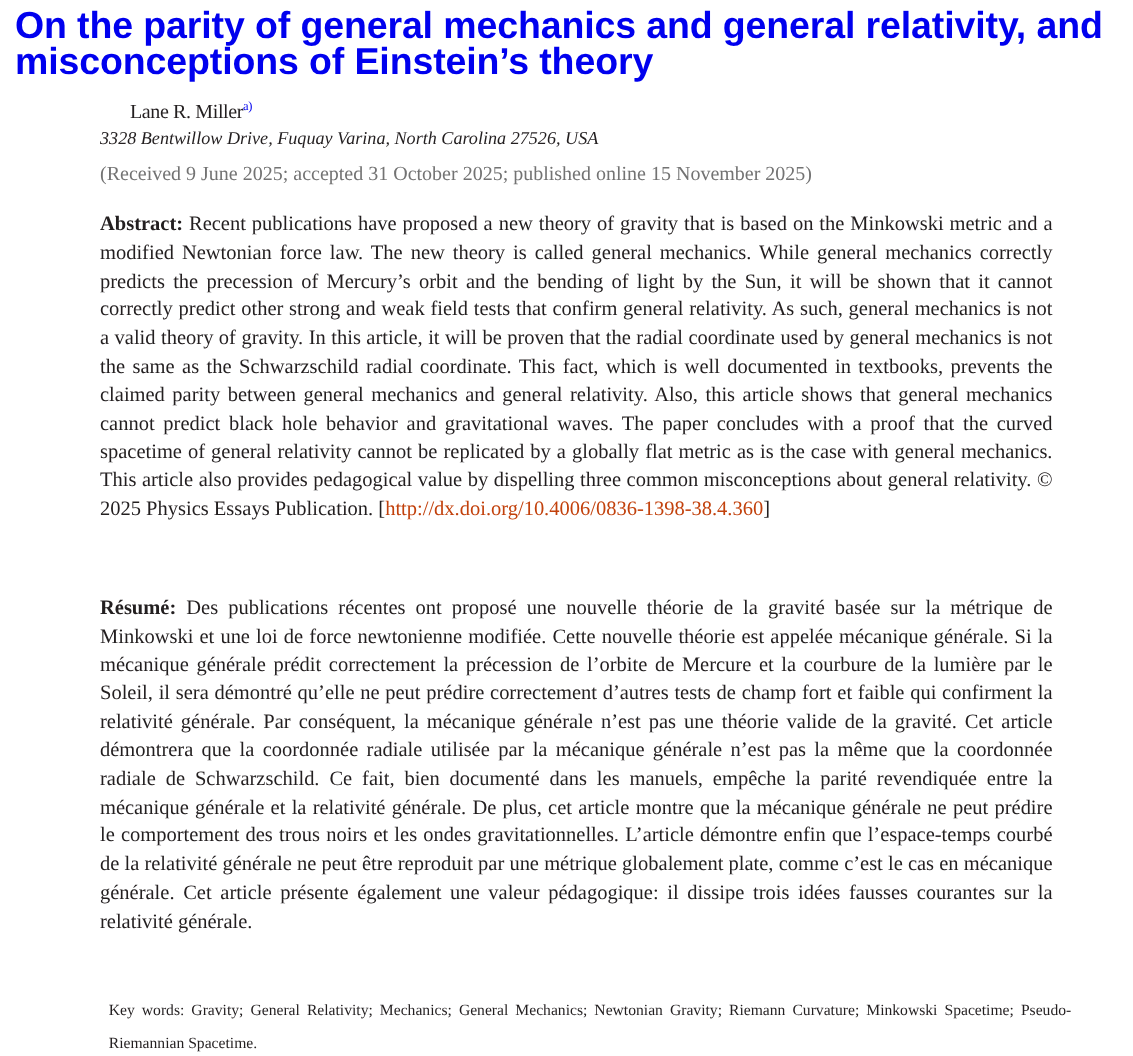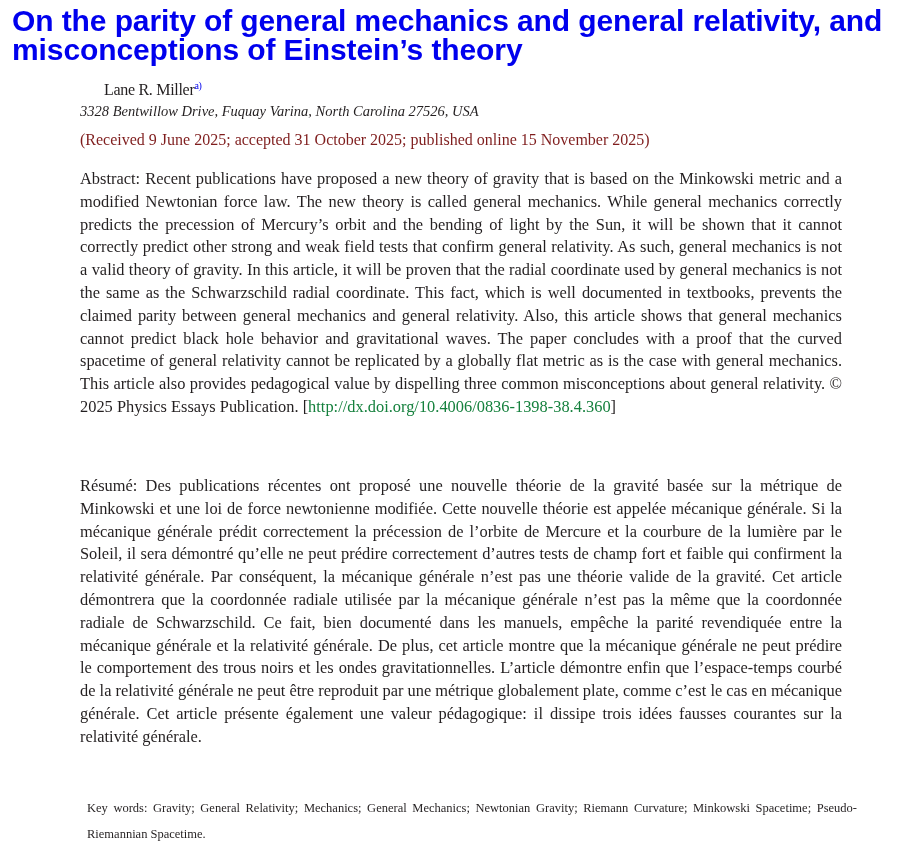--- a/index.html
+++ b/index.html
@@ -16,32 +16,32 @@
     letter-spacing: -0.3px;
     margin-left: 24px;
   }
   .author sup { font-size: 10px; color: #0000ee; vertical-align: super; line-height: 0; }
   .address {
     position: absolute; left: 80px; top: 103px;
     font-family: "Liberation Serif", serif; font-style: italic; font-size: 14.5px; color: #231f20;
   }
   .history {
     position: absolute; left: 80px; top: 131px;
-    font-family: "Liberation Serif", serif; font-size: 16px; color: #7f1d1d;
+    font-family: "Liberation Serif", serif; font-size: 16px; color: #737373;
   }
   .abstract, .resume {
     position: absolute; left: 80px; width: 762px;
     font-family: "Liberation Serif", serif; font-size: 16.4px; line-height: 22.8px;
     text-align: justify; color: #231f20; margin: 0;
   }
   .abstract { top: 168px; }
   .resume { top: 475px; }
-  .label-bold { font-weight: normal; }
+  .label-bold { font-weight: bold; }
   .ital { }
-  .doi { color: #15803d; text-decoration: none; }
+  .doi { color: #c2410c; text-decoration: none; }
   .keywords {
     position: absolute; left: 80px; top: 788px; width: 770px;
     font-family: "Liberation Serif", serif; font-size: 12.5px; line-height: 26px;
     color: #231f20; text-align: justify; margin: 7px;
   }
 </style>
 </head>
 <body>
 
 <h1 class="title">On the parity of general mechanics and general relativity, and misconceptions of Einstein’s theory</h1>

